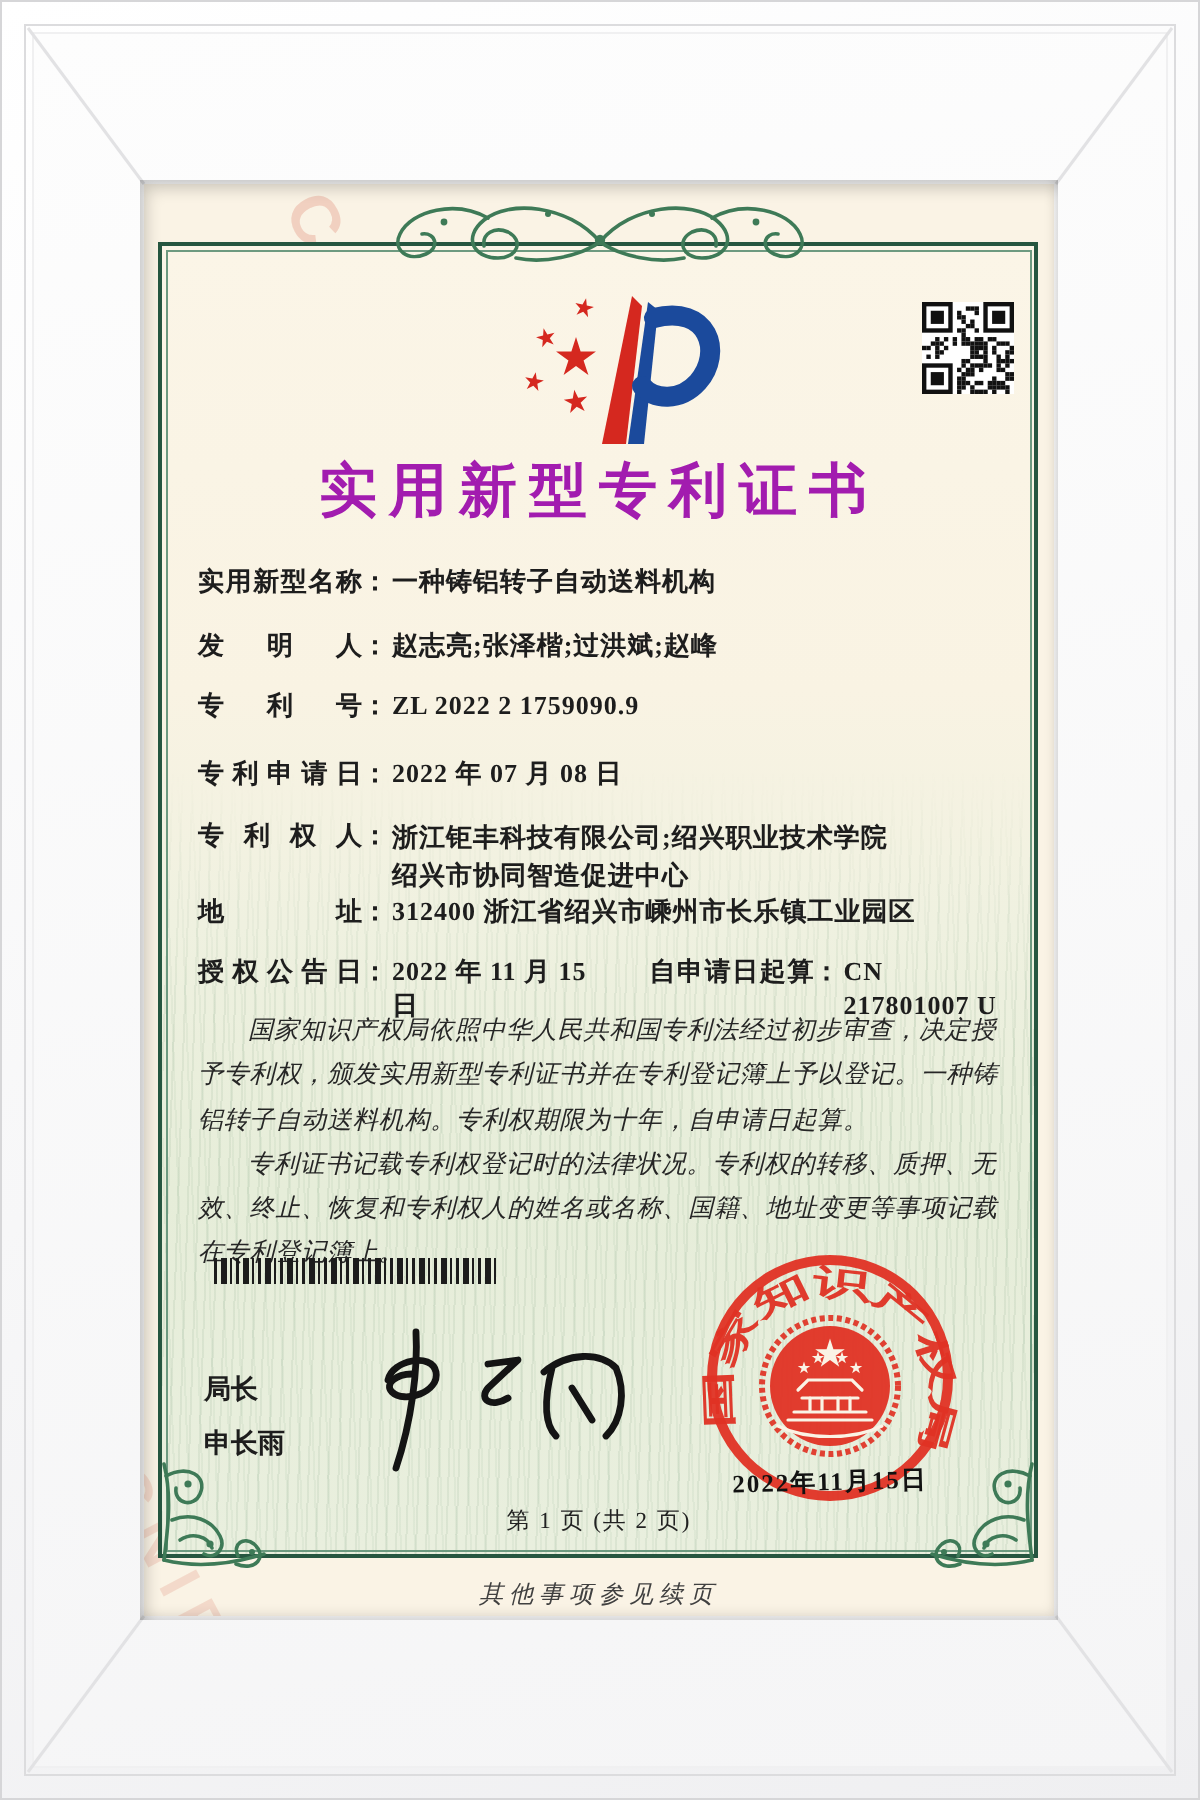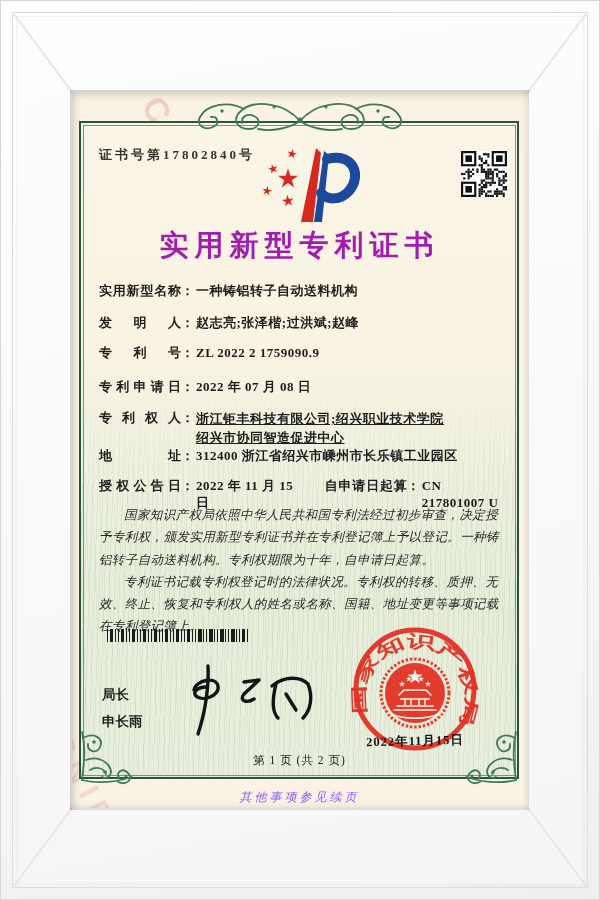--- a/index.html
+++ b/index.html
@@ -50,38 +50,38 @@
   .logo{position:absolute;left:182px;top:54px;}
   .qr{position:absolute;left:389px;top:59px;}
   .title{position:absolute;left:0;right:0;top:134px;text-align:center;
          font-size:29px;font-weight:bold;letter-spacing:6px;color:#a21caf;}
   .fields{position:absolute;left:27px;right:22px;top:190px;font-size:13px;font-weight:bold;}
   .frow{display:flex;align-items:flex-start;line-height:17px;}
   .flabel{display:inline-block;width:82px;text-align:justify;text-align-last:justify;flex:none;}
   .fcolon{flex:none;width:15px;}
   .fvalue{letter-spacing:.5px;}
   .mb15{margin-bottom:15px;} .mb13{margin-bottom:13px;} .mb17{margin-bottom:17px;} .mb14{margin-bottom:14px;}
-  .two-line .line{line-height:19px;text-decoration:underline;}
+  .two-line .line{line-height:19px;}
   .pair2{margin-left:24px;display:flex;}
   .paras{position:absolute;left:27px;right:25px;top:412px;font-size:12.5px;
          font-style:italic;line-height:1.78;letter-spacing:.4px;color:#262626;}
   .paras p{margin:0;text-indent:2em;}
   .barcode{position:absolute;left:35px;top:537px;width:141px;height:13px;
            background:repeating-linear-gradient(90deg,#1c1c1c 0 1.5px,transparent 1.5px 3.5px,
                       #1c1c1c 3.5px 6.5px,transparent 6.5px 8px,#1c1c1c 8px 9px,transparent 9px 11px);}
   .director{position:absolute;left:30px;top:596px;font-size:13.5px;font-weight:bold;line-height:1;}
   .director .name{margin-top:13px;}
   .sig{position:absolute;left:100px;top:562px;}
   .seal{position:absolute;left:279px;top:533px;}
   .seal-date{position:absolute;left:272px;top:641px;width:142px;text-align:center;
              font-size:12.5px;font-weight:bold;color:#121212;letter-spacing:1px;transform:rotate(-1.5deg);}
   .page-info{position:absolute;left:0;right:0;top:661px;text-align:center;font-size:11.5px;
              letter-spacing:1px;color:#222;}
   .cont-note{position:absolute;left:0;right:0;top:697px;text-align:center;font-size:12px;
-             font-style:italic;letter-spacing:3px;color:#8b5cf6;}
+             font-style:italic;letter-spacing:3px;color:#404040;}
 </style>
 </head>
 <body>
 
 <div class="scene">
 
   <div class="frame-edge"></div>
   <div class="frame-groove1"></div>
   <div class="frame-groove2"></div>
   <svg class="miter-svg" width="600" height="900">
@@ -152,21 +152,20 @@
       </g>
       <g fill="#3e7a57">
         <circle cx="16" cy="12" r="1.8"></circle>
           <circle cx="27" cy="42" r="1.8"></circle>
           <circle cx="48" cy="46" r="1.5"></circle>
       </g>
     </svg>
 
     <div class="content">
 
-      <div class="cert-no">证书号第17802840号</div>
 
       <svg class="logo" width="112" height="84" viewBox="0 0 112 84">
         <defs>
           <path id="star" d="M0,-10 L2.2,-3.1 L9.5,-3.1 L3.6,1.2 L5.9,8.1 L0,3.8 L-5.9,8.1 L-3.6,1.2 L-9.5,-3.1 L-2.2,-3.1 Z"></path>
         </defs>
         <g fill="#d5281f">
           <use href="#star" transform="translate(34,33) scale(1.05)"></use>
           <use href="#star" transform="translate(38,8) scale(0.5) rotate(12)"></use>
           <use href="#star" transform="translate(19,23) scale(0.5) rotate(-14)"></use>
           <use href="#star" transform="translate(13,45) scale(0.5) rotate(10)"></use>

